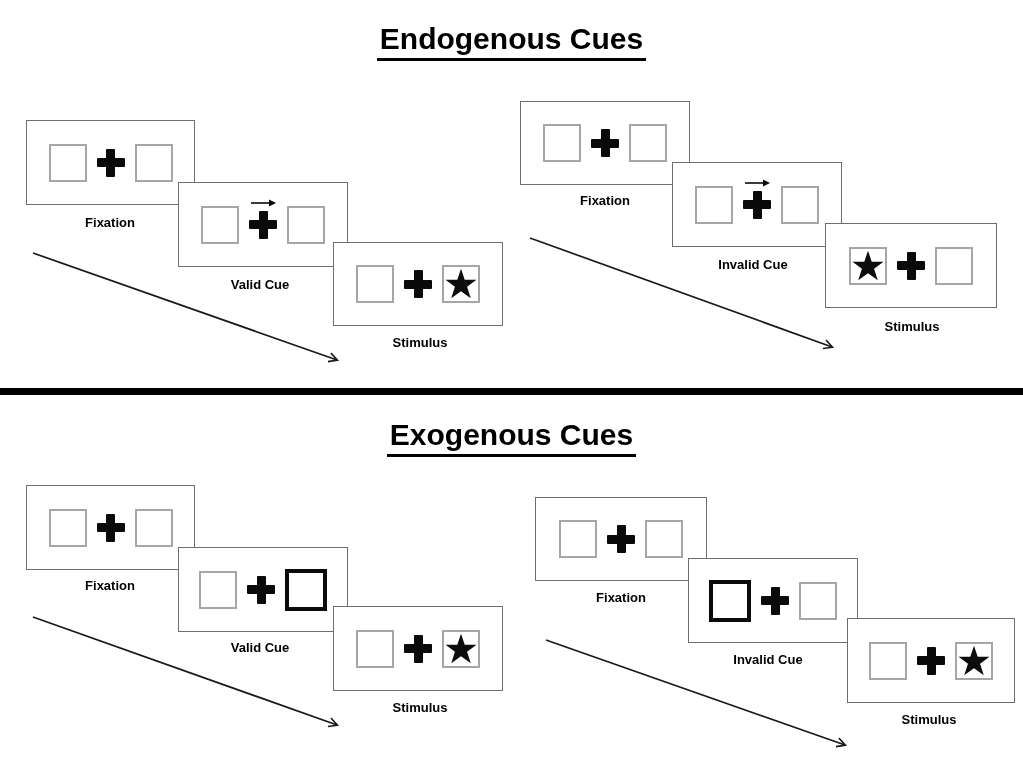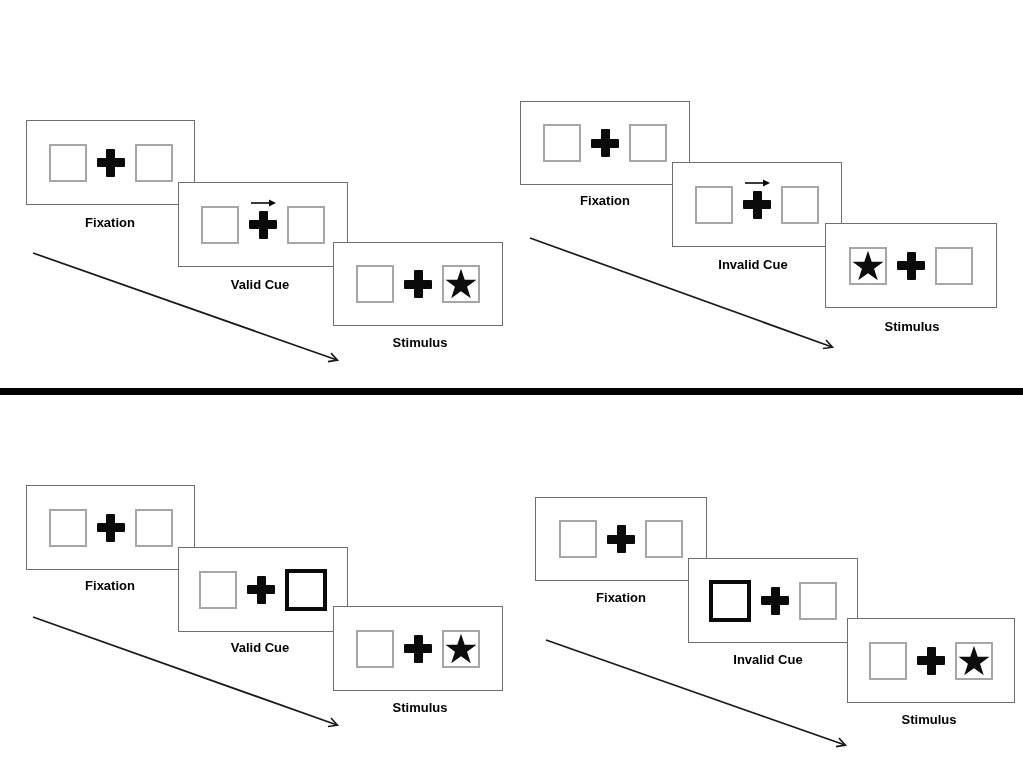--- a/index.html
+++ b/index.html
@@ -52,20 +52,23 @@
     position:absolute;width:180px;margin-left:-90px;text-align:center;
     font-size:13px;font-weight:bold;white-space:nowrap;
   }
   .flow-arrow{position:absolute;overflow:visible;}
 </style>
 </head>
 <body>
 
 <div class="stage">
 
+  <div class="section-title" style="top:22px;">
+    <span class="underline">Endogenous Cues</span>
+  </div>
 
   <svg class="flow-arrow" style="left:29px;top:249px;" width="316" height="120">
     <defs>
       <marker id="m1" markerWidth="14" markerHeight="14" refX="10" refY="6" orient="auto" markerUnits="userSpaceOnUse">
         <path d="M2,1.5 L10.5,6 L2,10.5" fill="none" stroke="#1a1a1a" stroke-width="1.6"></path>
       </marker>
     </defs>
     <line x1="4" y1="4" x2="308" y2="111" stroke="#1a1a1a" stroke-width="1.7" marker-end="url(#m1)"></line>
   </svg>
 
@@ -143,20 +146,23 @@
     </div>
     <div class="center">
       <div class="plus"></div>
     </div>
     <div class="box"></div>
   </div>
   <div class="panel-label" style="left:912px;top:319px;">Stimulus</div>
 
   <div class="divider" style="top:388px;"></div>
 
+  <div class="section-title" style="top:418px;">
+    <span class="underline">Exogenous Cues</span>
+  </div>
 
   <svg class="flow-arrow" style="left:29px;top:613px;" width="316" height="122">
     <defs>
       <marker id="m3" markerWidth="14" markerHeight="14" refX="10" refY="6" orient="auto" markerUnits="userSpaceOnUse">
         <path d="M2,1.5 L10.5,6 L2,10.5" fill="none" stroke="#1a1a1a" stroke-width="1.6"></path>
       </marker>
     </defs>
     <line x1="4" y1="4" x2="308" y2="112" stroke="#1a1a1a" stroke-width="1.7" marker-end="url(#m3)"></line>
   </svg>
 

